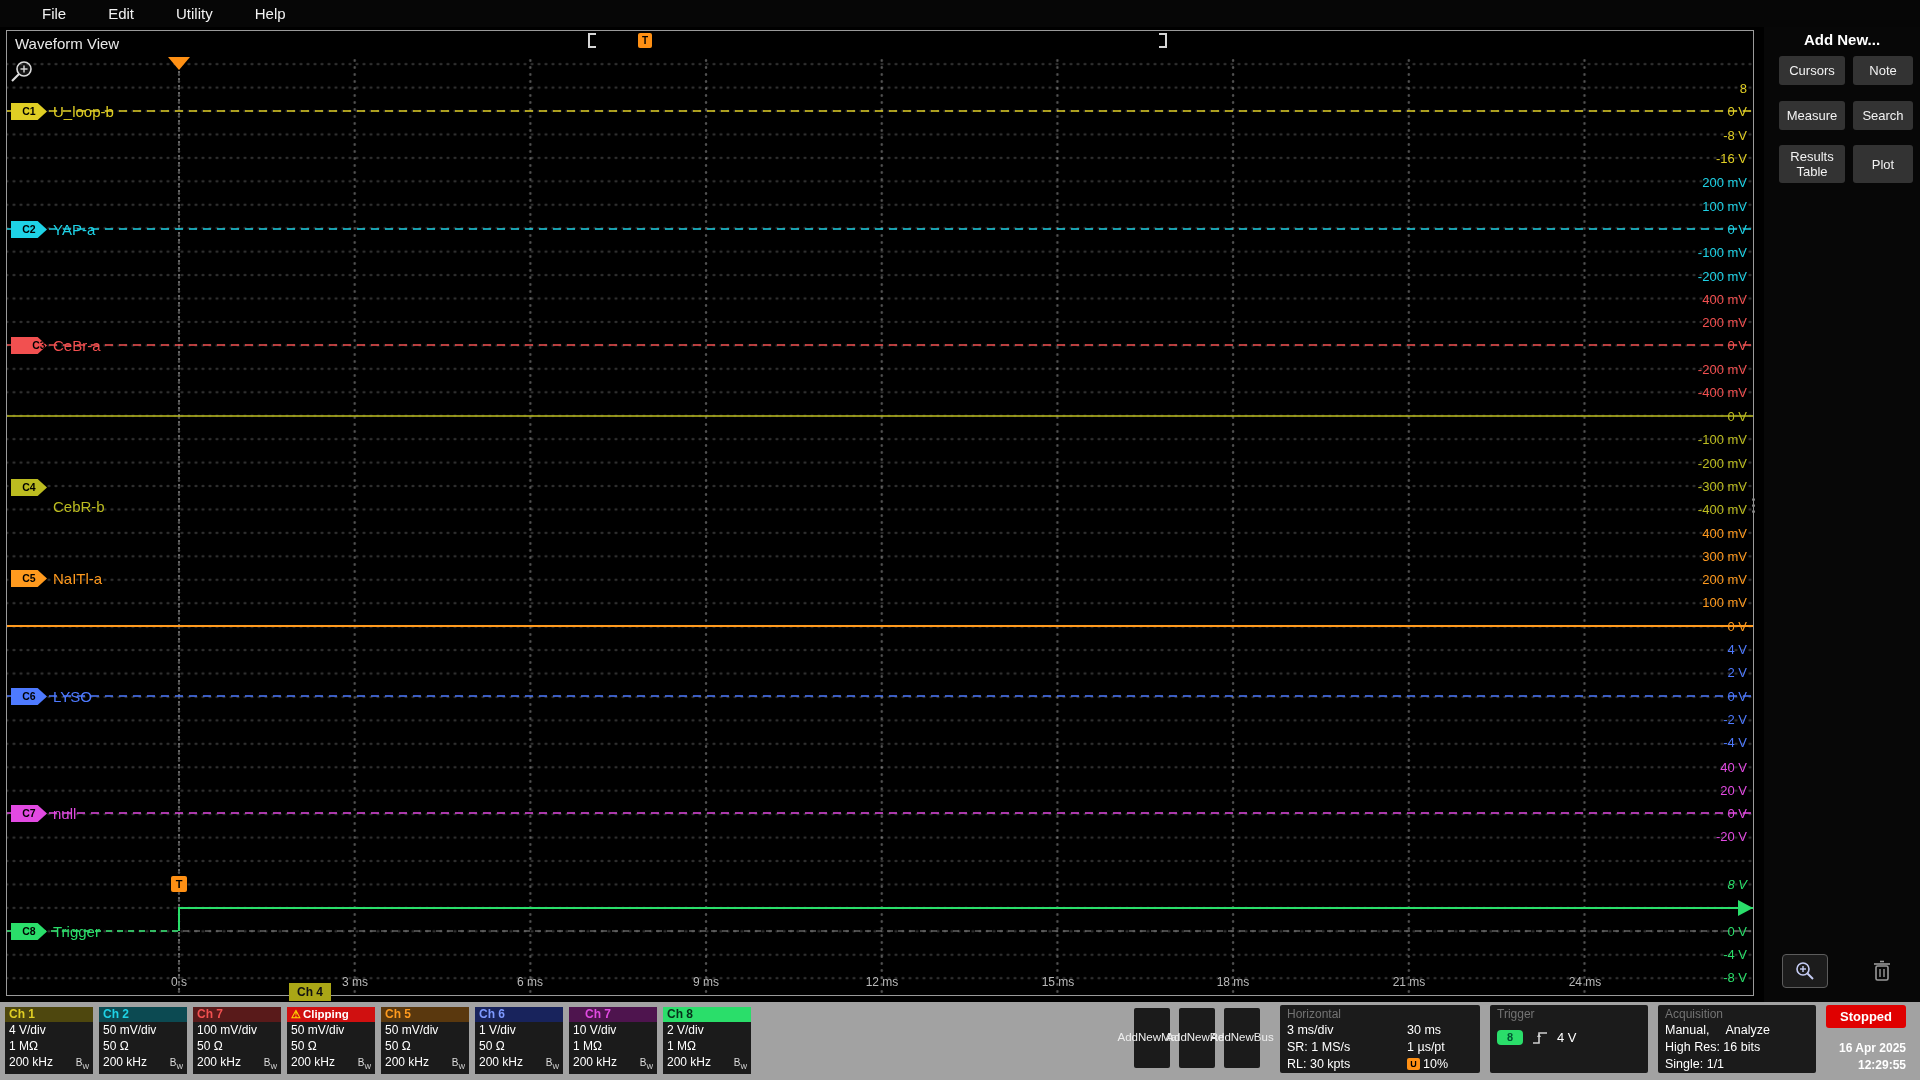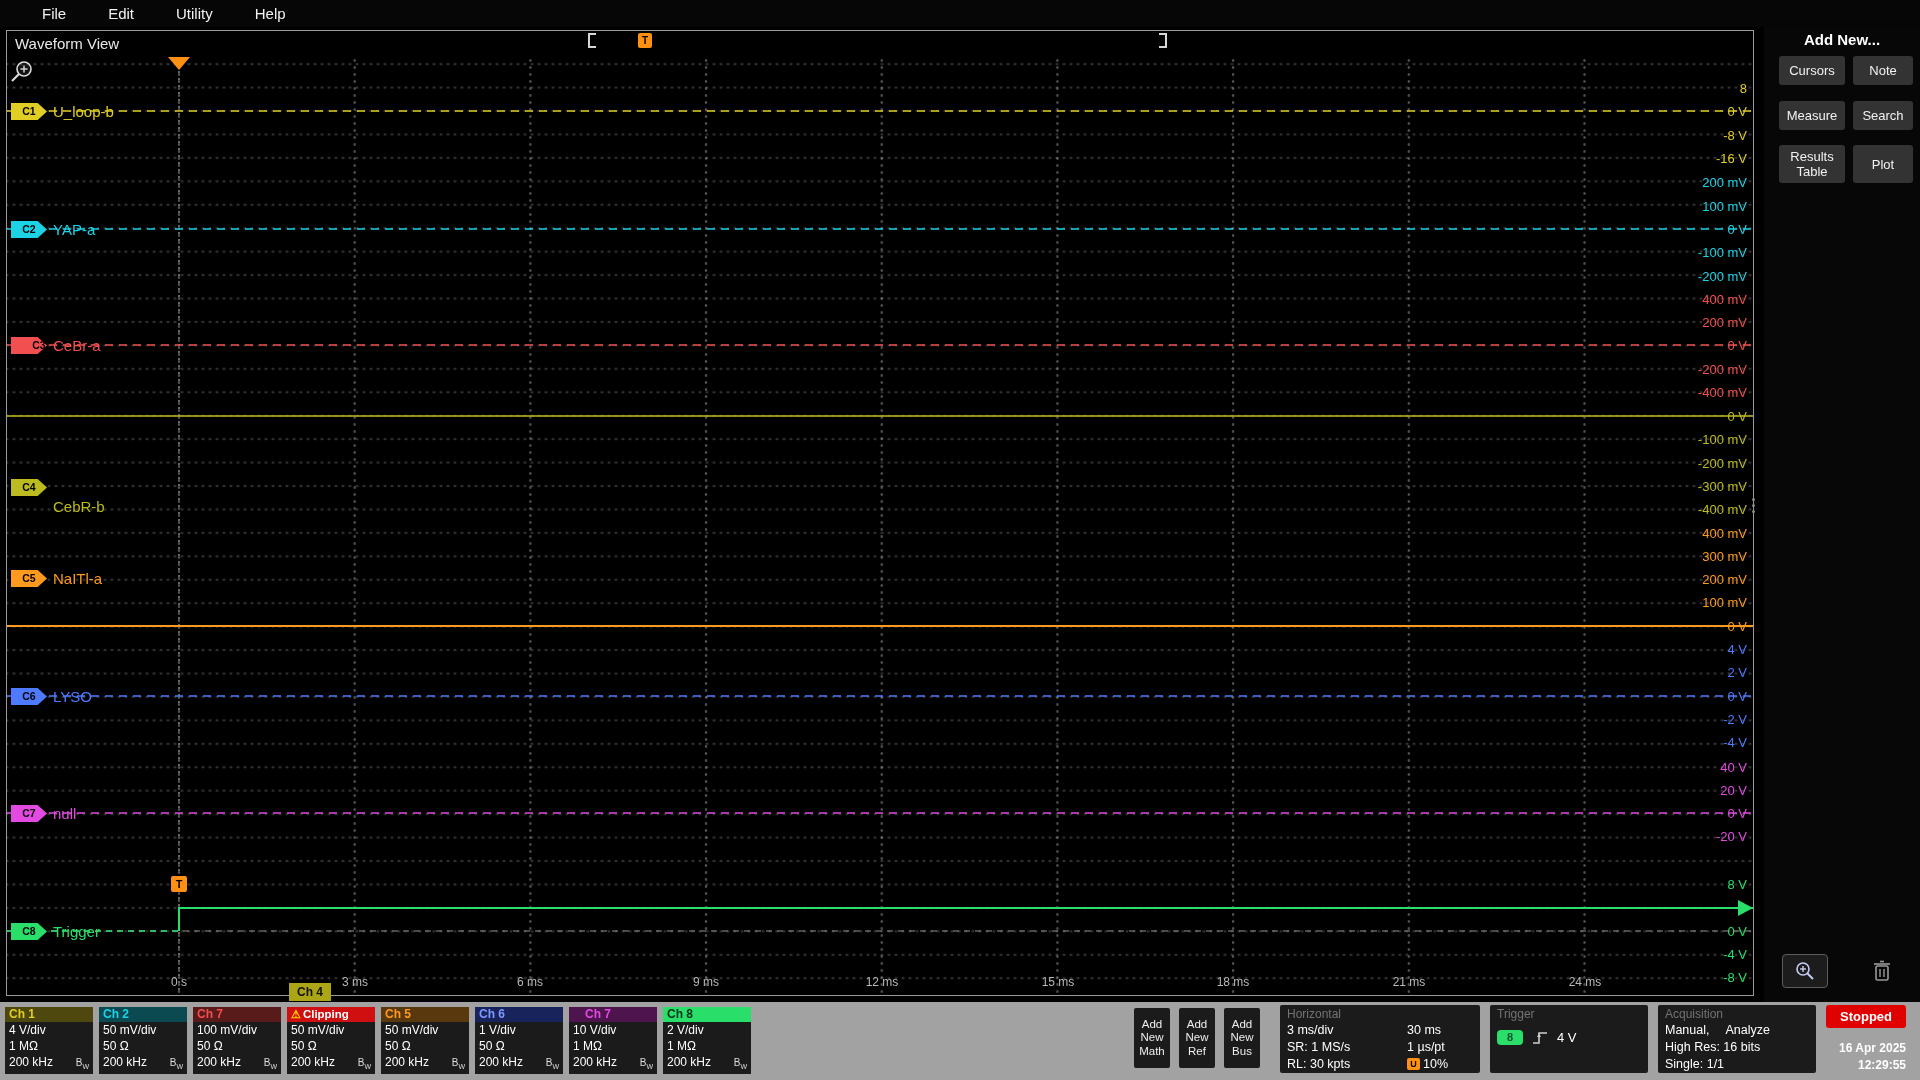--- a/index.html
+++ b/index.html
@@ -62,21 +62,21 @@
   
   .bottombar { position:absolute; left:0; top:1002px; width:1920px; height:78px; background:#a2a2a2; }
   .bb-badge { position:absolute; top:5px; width:88px; height:67px; background:#1b1b1b; overflow:hidden; }
   .bb-head { height:15px; font-size:12px; font-weight:bold; padding-left:4px; line-height:15px; }
   .bb-head.clip { background:#d01010; color:#fff; font-size:11.5px; }
   .warn-icon { color:#ffd400; margin-right:2px; font-size:11px; }
   .bb-line { color:#fff; font-size:12px; line-height:16px; padding-left:4px; position:relative; }
   .bw-icon { position:absolute; right:4px; top:1px; color:#ddd; font-size:10px; }
   .bw-icon sub { font-size:7px; }
   .add-btn { position:absolute; top:6px; width:36px; height:60px; background:#1b1b1b; color:#eee;
-             font-size:11.5px; line-height:13.5px; display:flex; flex-direction:column;
+             font-size:11.5px; line-height:13.5px; display:flex; flex-direction:row;
              align-items:center; justify-content:center; border-radius:2px; }
   .panel { position:absolute; top:3px; height:68px; background:#1b1b1b; color:#fff;
            border-radius:2px; padding:2px 7px; }
   .panel-title { font-size:12px; color:#737373; line-height:15px; }
   .h-row { display:flex; font-size:12.5px; line-height:17px; }
   .h-row .c1 { width:120px; }
   .pos-icon { display:inline-block; width:13px; height:12px; background:#ff9014; color:#000;
               font-size:9px; font-weight:bold; text-align:center; line-height:12px; border-radius:2px;
               margin-right:3px; vertical-align:1px; }
   .trig-row { display:flex; align-items:center; gap:8px; margin-top:8px; }
@@ -172,21 +172,21 @@
       <div class="scale-label" style="top: 615px; color: rgb(78, 122, 255);">2 V</div>
       <div class="scale-label" style="top: 639px; color: rgb(78, 122, 255);">0 V</div>
       <div class="scale-label" style="top: 662px; color: rgb(78, 122, 255);">-2 V</div>
       <div class="scale-label" style="top: 685px; color: rgb(78, 122, 255);">-4 V</div>
 
       <div class="scale-label" style="top: 710px; color: rgb(226, 74, 226);">40 V</div>
       <div class="scale-label" style="top: 733px; color: rgb(226, 74, 226);">20 V</div>
       <div class="scale-label" style="top: 756px; color: rgb(226, 74, 226);">0 V</div>
       <div class="scale-label" style="top: 779px; color: rgb(226, 74, 226);">-20 V</div>
 
-      <div class="scale-label" style="top: 827px; color: rgb(42, 222, 106);">8 V</div>
+      <div class="scale-label" style="top: 827px; color: rgb(42, 222, 106); font-style: italic;">8 V</div>
       <div class="scale-label" style="top: 874px; color: rgb(42, 222, 106);">0 V</div>
       <div class="scale-label" style="top: 897px; color: rgb(42, 222, 106);">-4 V</div>
       <div class="scale-label" style="top: 920px; color: rgb(42, 222, 106);">-8 V</div>
 
       <div class="time-label" style="left:172px">0 s</div>
       <div class="time-label" style="left:348px">3 ms</div>
       <div class="time-label" style="left:523px">6 ms</div>
       <div class="time-label" style="left:699px">9 ms</div>
       <div class="time-label" style="left:875px">12 ms</div>
       <div class="time-label" style="left:1051px">15 ms</div>

